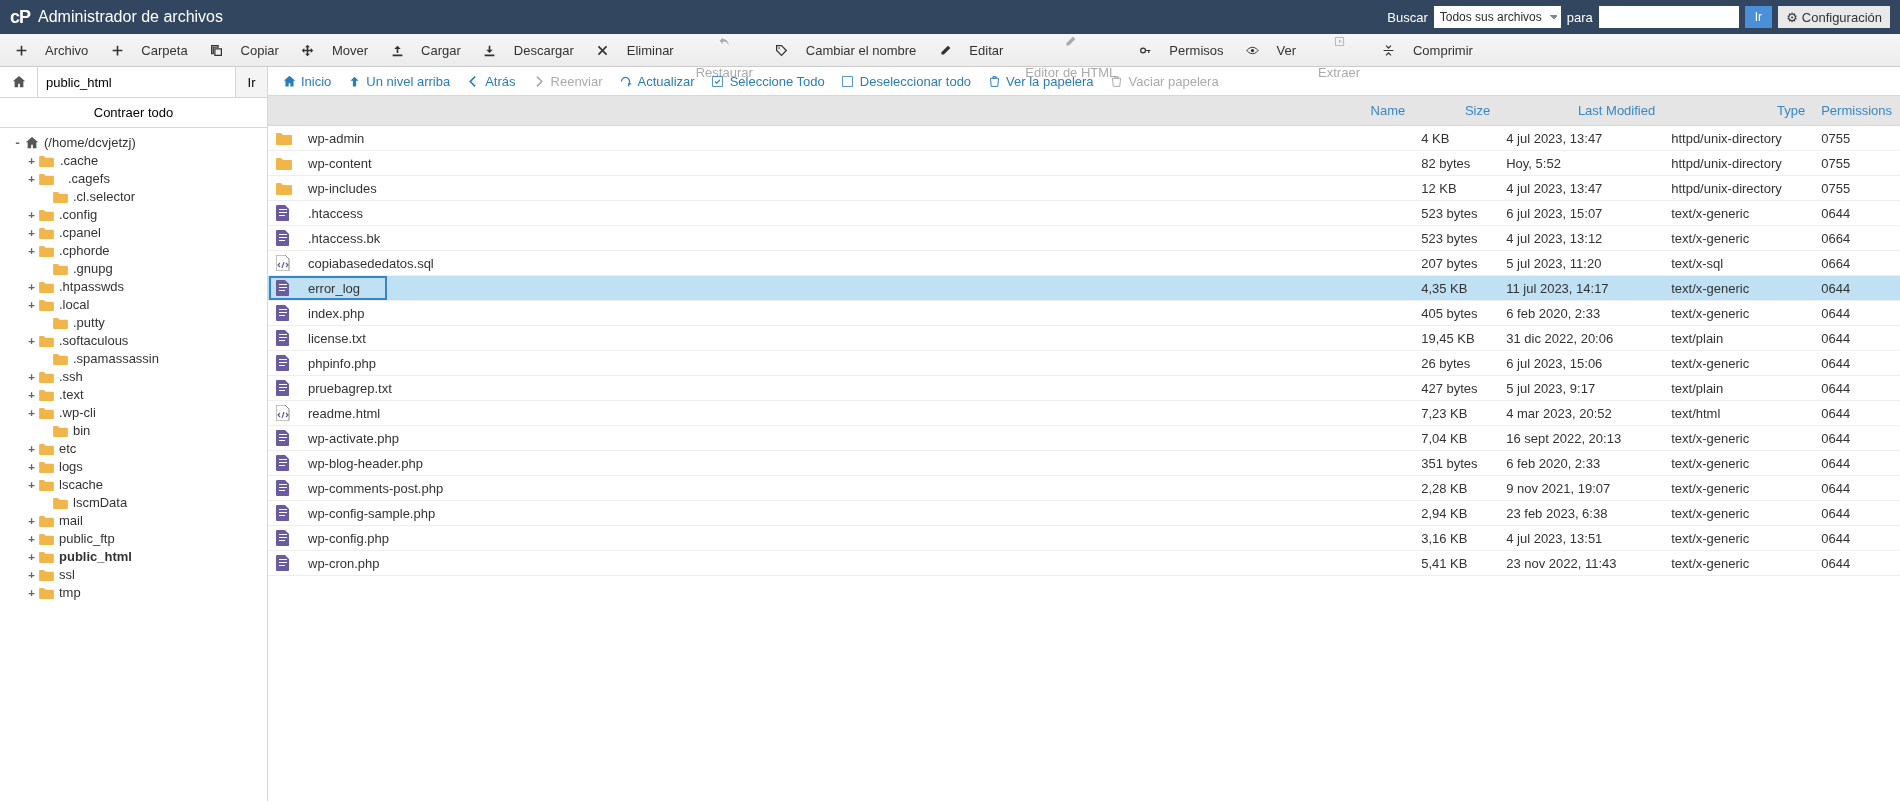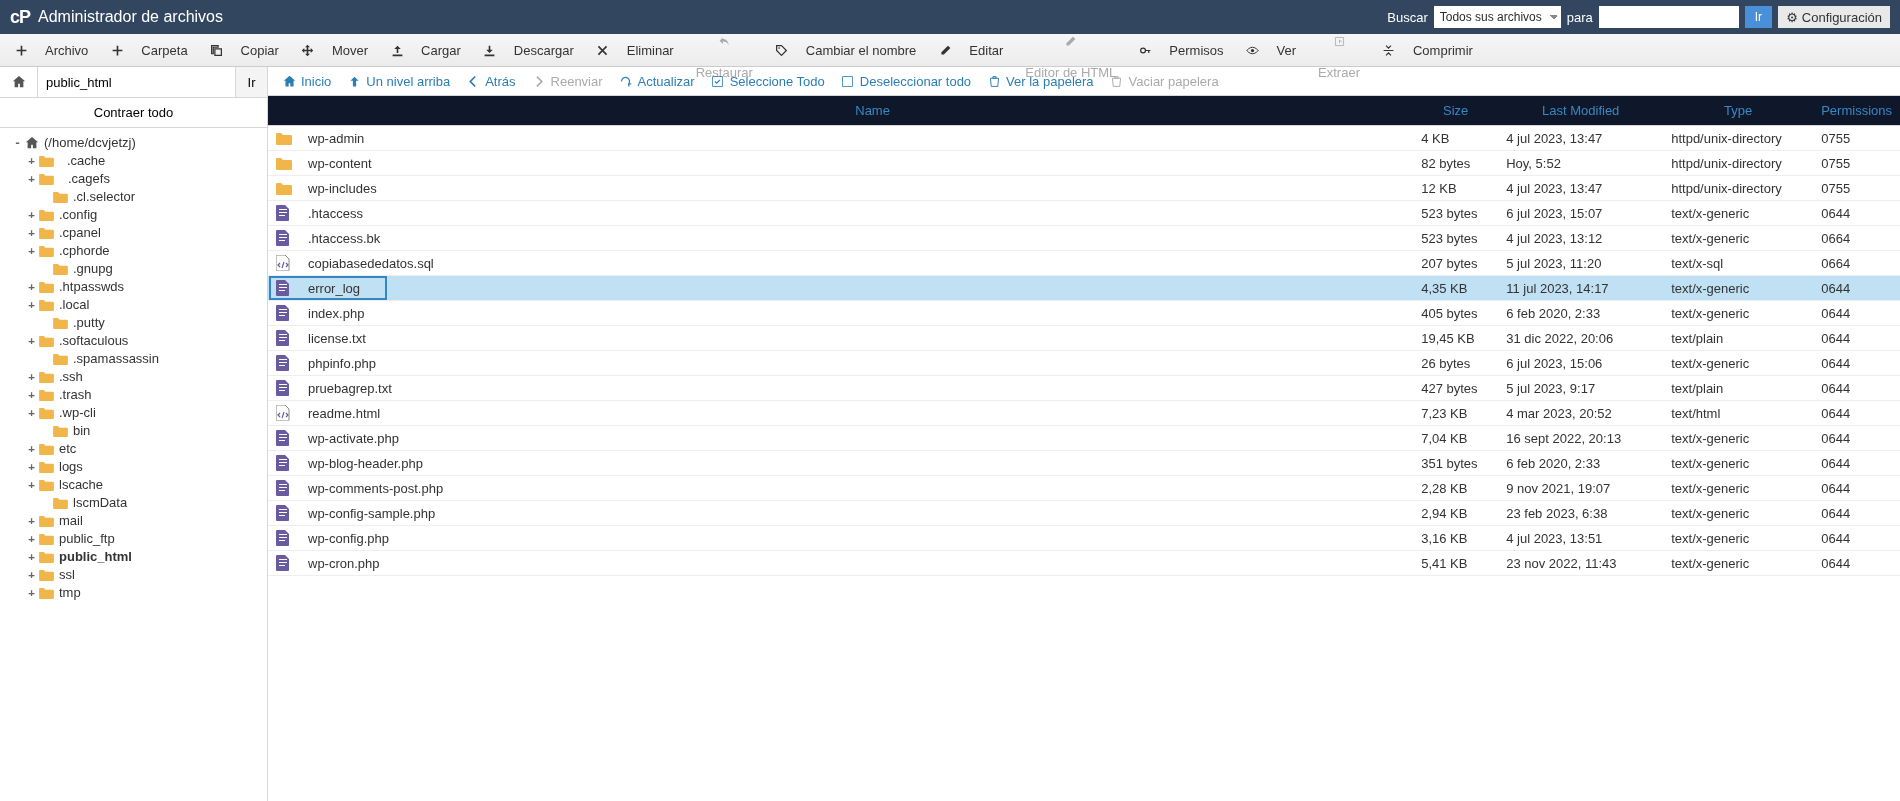--- a/index.html
+++ b/index.html
@@ -33,21 +33,21 @@
 .tree .toggle { width:11px; height:11px; display:inline-flex; align-items:center; justify-content:center; font-size:11px; color:#666; font-family:monospace; font-weight:bold; }
 .tree .bold { font-weight:bold; }
 
 .right-pane { flex:1; display:flex; flex-direction:column; }
 .nav-bar { height:24px; border-bottom:1px solid #d7d7d7; display:flex; align-items:center; gap:16px; padding:14px 14px; }
 .nav-btn { background:none; border:none; display:flex; align-items:center; gap:5px; color:#2b7eb4; cursor:pointer; font-size:13px; }
 .nav-btn.disabled { color:#aaa; cursor:default; }
 
 .file-list { flex:1; overflow:auto; }
 table { width:100%; border-collapse:collapse; }
-thead th { text-align:center; font-weight:normal; color:#3a87c2; background:#0f172a; border-bottom:1px solid #d7d7d7; padding:7px 8px; font-size:13px; }
+thead th { text-align:right; font-weight:normal; color:#3a87c2; background:#e5e5e5; border-bottom:1px solid #d7d7d7; padding:7px 8px; font-size:13px; }
 thead th:first-child { width:30px; }
 thead th.name { padding-left:40px; }
 tbody td { padding:4px 8px; border-bottom:1px solid #eee; height:25px; vertical-align:middle; }
 tbody tr.selected { background:#c0e0f4; }
 tbody tr.selected td:first-child { position:relative; }
 .sel-box { position:absolute; top:0; bottom:0; left:1px; right:-87px; border:2px solid #3586c6; pointer-events:none; }
 .name-cell { display:flex; align-items:center; gap:10px; }
 .col-size { width:85px; }
 .col-mod { width:165px; }
 .col-type { width:150px; }
@@ -230,21 +230,21 @@
               </svg>
               <span class="" style="margin-left:3px">(/home/dcvjetzj)</span>
             </div>
           </li>
           <li>
             <div class="node" style="padding-left:22px">
               <span class="toggle">+</span>
               <svg width="15" height="12" viewBox="0 0 16 13">
                 <path d="M0 2c0-1 1-1 1-1h4l2 2h8c1 0 1 1 1 1v8c0 1-1 1-1 1H1c-1 0-1-1-1-1z" fill="#f0b64a"></path>
               </svg>
-              <span class="" style="margin-left:11px">.cache</span>
+              <span class="" style="margin-left:4px">.cache</span>
             </div>
           </li>
           <li>
             <div class="node" style="padding-left:22px">
               <span class="toggle">+</span>
               <svg width="15" height="12" viewBox="0 0 16 13">
                 <path d="M0 2c0-1 1-1 1-1h4l2 2h8c1 0 1 1 1 1v8c0 1-1 1-1 1H1c-1 0-1-1-1-1z" fill="#f0b64a"></path>
               </svg>
               <span class="" style="margin-left:12px">.cagefs</span>
             </div>
@@ -347,21 +347,21 @@
               </svg>
               <span class="" style="margin-left:3px">.ssh</span>
             </div>
           </li>
           <li>
             <div class="node" style="padding-left:22px">
               <span class="toggle">+</span>
               <svg width="15" height="12" viewBox="0 0 16 13">
                 <path d="M0 2c0-1 1-1 1-1h4l2 2h8c1 0 1 1 1 1v8c0 1-1 1-1 1H1c-1 0-1-1-1-1z" fill="#f0b64a"></path>
               </svg>
-              <span class="" style="margin-left:3px">.trash</span>
+              <span class="" style="margin-left:3px">.text</span>
             </div>
           </li>
           <li>
             <div class="node" style="padding-left:22px">
               <span class="toggle">+</span>
               <svg width="15" height="12" viewBox="0 0 16 13">
                 <path d="M0 2c0-1 1-1 1-1h4l2 2h8c1 0 1 1 1 1v8c0 1-1 1-1 1H1c-1 0-1-1-1-1z" fill="#f0b64a"></path>
               </svg>
               <span class="" style="margin-left:3px">.wp-cli</span>
             </div>

